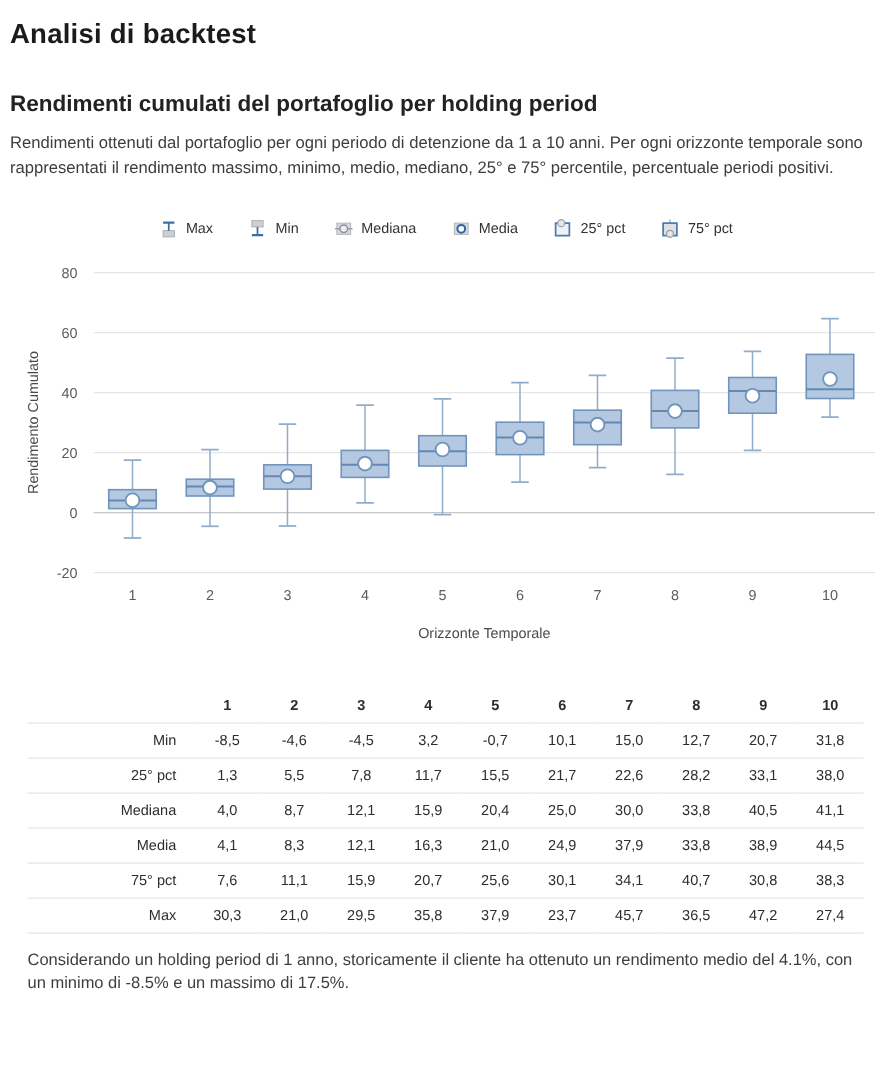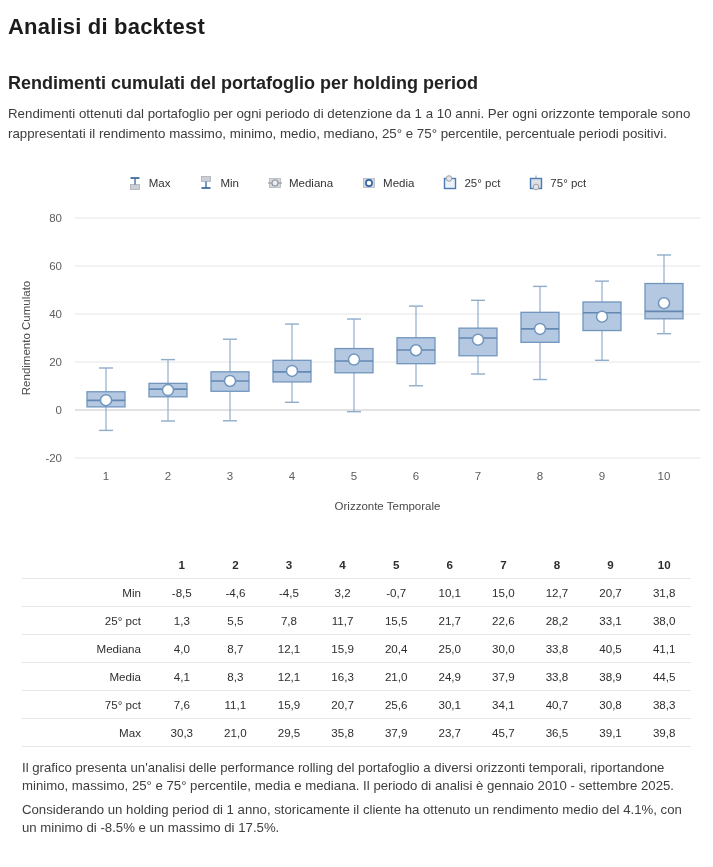--- a/index.html
+++ b/index.html
@@ -334,23 +334,22 @@
       <tr>
         <th>Max</th>
         <td>30,3</td>
         <td>21,0</td>
         <td>29,5</td>
         <td>35,8</td>
         <td>37,9</td>
         <td>23,7</td>
         <td>45,7</td>
         <td>36,5</td>
-        <td>39,1</td>
-        <td>39,8</td>
+        <td>47,2</td>
+        <td>27,4</td>
       </tr>
     </tbody>
 </table>
 
 <div class="footer">
-  <p>Il grafico presenta un'analisi delle performance rolling del portafoglio a diversi orizzonti temporali, riportandone minimo, massimo, 25° e 75° percentile, media e mediana. Il periodo di analisi è gennaio 2010 - settembre 2025.</p>
   <p>Considerando un holding period di 1 anno, storicamente il cliente ha ottenuto un rendimento medio del 4.1%, con un minimo di -8.5% e un massimo di 17.5%.</p>
 
 </div>
 
 </body></html>

